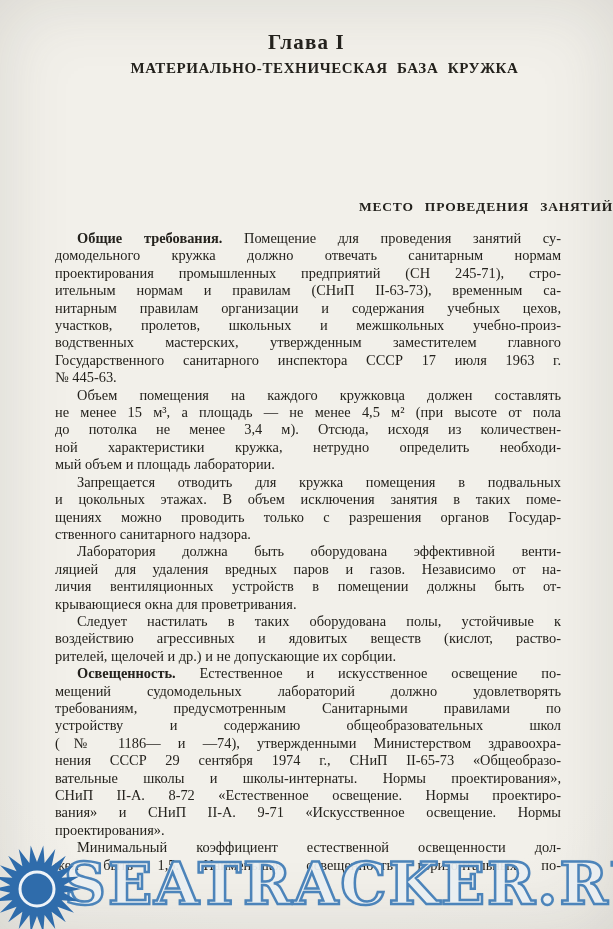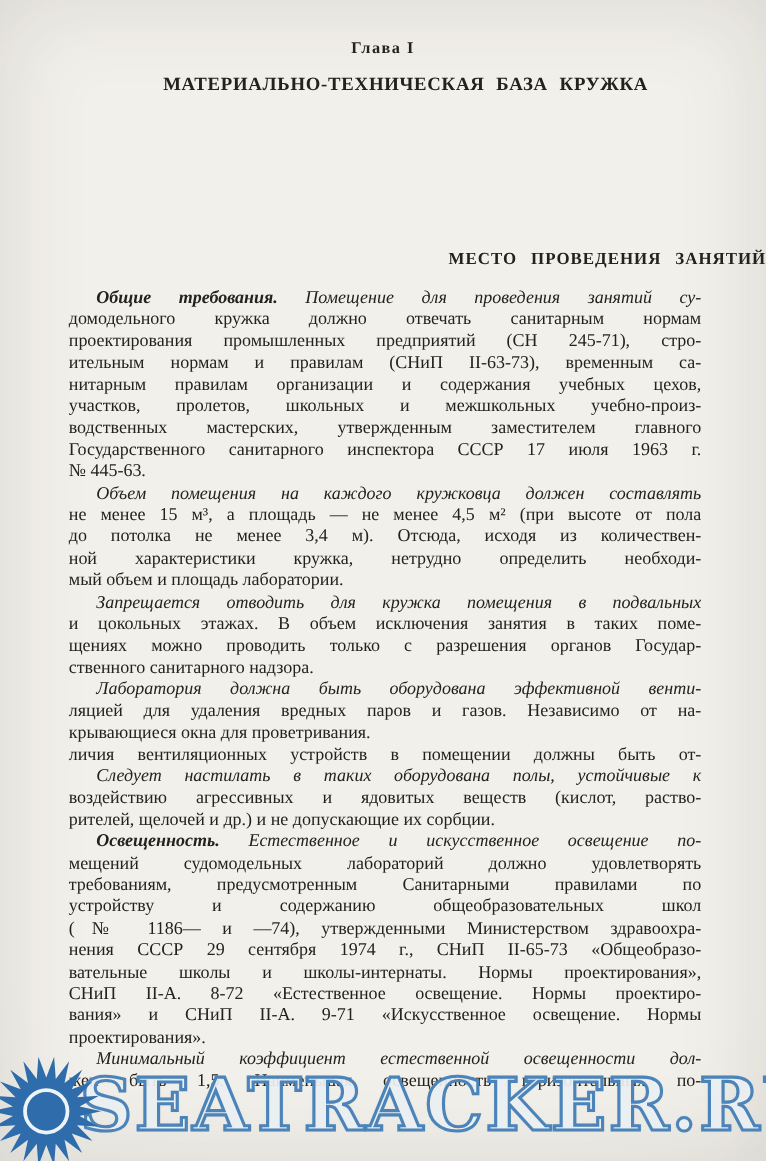--- a/index.html
+++ b/index.html
@@ -8,41 +8,41 @@
     position: relative;
     overflow: hidden;
     font-family: "Liberation Serif", "DejaVu Serif", serif;
     color: #24221d;
     background: radial-gradient(ellipse 130% 105% at 50% 42%, #f2f0ea 55%, #e6e4de 100%);
   }
   .page { position: absolute; inset: 0; box-shadow: inset 0 0 70px rgba(90,88,80,0.16); }
 
   .chapter-label {
     position: absolute; top: 30px; left: 0; right: 0;
-    text-align: center; font-weight: bold; font-size: 13px; letter-spacing: 1.2px;
+    text-align: center; font-weight: bold; font-size: 21px; letter-spacing: 1.2px;
   }
   .chapter-title {
     position: absolute; top: 60px; left: 0; right: 0;
     text-align: center; font-weight: bold; font-size: 15px;
     letter-spacing: 0.6px; word-spacing: 5px; margin-left: 36px;
   }
   .section-title {
     position: absolute; top: 199px; left: 0; right: 0;
     text-align: right; font-weight: bold; font-size: 13.5px;
     letter-spacing: 0.8px; word-spacing: 7px;
   }
 
   .body-text {
     position: absolute; top: 230px; left: 55px; width: 506px;
     font-size: 14.4px; line-height: 17.4px;
   }
   .para { margin: 0; }
   .line { text-align: justify; text-align-last: justify; }
   .line.lastleft { text-align-last: left; }
-  .line.first { text-indent: 22px; font-style: italic; }
+  .line.first { text-indent: 22px; }
 
   .page-number {
     position: absolute; top: 888px; left: 57px;
     font-size: 13px; font-weight: bold;
   }
 
   .watermark { position: absolute; inset: 0; pointer-events: none; }
   .watermark-text {
     position: absolute; top: 850px; left: 64px;
     font-family: "DejaVu Serif", serif;
@@ -85,22 +85,22 @@
       </div>
       <div class="para">
         <div class="line first">Запрещается отводить для кружка помещения в подвальных</div>
         <div class="line">и цокольных этажах. В объем исключения занятия в таких поме-</div>
         <div class="line">щениях можно проводить только с разрешения органов Государ-</div>
         <div class="line lastleft">ственного санитарного надзора.</div>
       </div>
       <div class="para">
         <div class="line first">Лаборатория должна быть оборудована эффективной венти-</div>
         <div class="line">ляцией для удаления вредных паров и газов. Независимо от на-</div>
+        <div class="line">личия вентиляционных устройств в помещении должны быть от-</div>
         <div class="line lastleft">крывающиеся окна для проветривания.</div>
-        <div class="line">личия вентиляционных устройств в помещении должны быть от-</div>
       </div>
       <div class="para">
         <div class="line first">Следует настилать в таких оборудована полы, устойчивые к</div>
         <div class="line">воздействию агрессивных и ядовитых веществ (кислот, раство-</div>
         <div class="line lastleft">рителей, щелочей и др.) и не допускающие их сорбции.</div>
       </div>
       <div class="para">
         <div class="line first"><b>Освещенность.</b> Естественное и искусственное освещение по-</div>
         <div class="line">мещений судомодельных лабораторий должно удовлетворять</div>
         <div class="line">требованиям, предусмотренным Санитарными правилами по</div>

